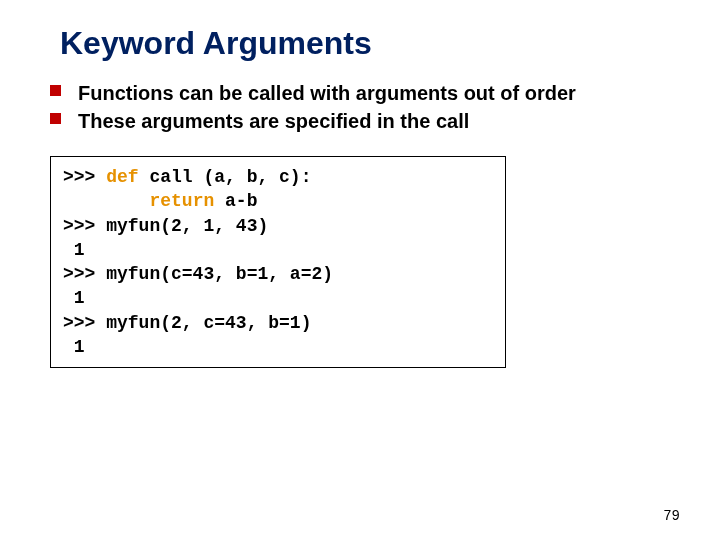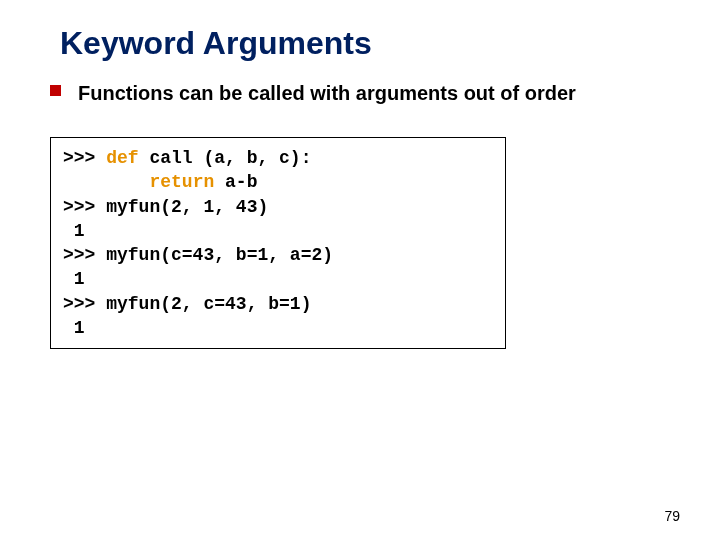--- a/index.html
+++ b/index.html
@@ -19,21 +19,21 @@
     box-sizing: border-box;
     padding: 25px 37px 0 50px;
   }
   .title {
     color: #002060;
     font-size: 32px;
     font-weight: bold;
     margin: 0 0 18px 10px;
   }
   .bullets {
-    margin: 0 0 31px 0;
+    margin: 0 0 22px 0;
     padding: 0;
   }
   .bullets li {
     list-style: none;
     position: relative;
     padding-left: 28px;
     color: #000;
     font-size: 20px;
     font-weight: bold;
     line-height: 1.3;
@@ -60,33 +60,34 @@
     color: #000;
     margin-left: 0;
   }
   .kw { color: #e69100; }
   .pagenum {
     position: absolute;
     bottom: 16px;
     right: 40px;
     font-size: 14px;
     color: #000;
-    font-family: Liberation Sans, sans-serif;
+    font-family: Liberation Mono, monospace;
     font-weight: normal;
   }
 </style>
 </head>
 <body>
 
 <div class="slide">
 
   <h1 class="title">Keyword Arguments</h1>
 
   <ul class="bullets">
     <li>Functions can be called with arguments out of order</li>
+    <li>These arguments are specified in the call</li>
   </ul>
 
   <div class="codebox"><span>&gt;&gt;&gt; </span><span class="kw">def</span><span> call (a, b, c):</span>
 <span>        </span><span class="kw">return</span><span> a-b</span>
 <span>&gt;&gt;&gt; myfun(2, 1, 43)</span>
 <span> 1</span>
 <span>&gt;&gt;&gt; myfun(c=43, b=1, a=2)</span>
 <span> 1</span>
 <span>&gt;&gt;&gt; myfun(2, c=43, b=1)</span>
 <span> 1</span></div>

